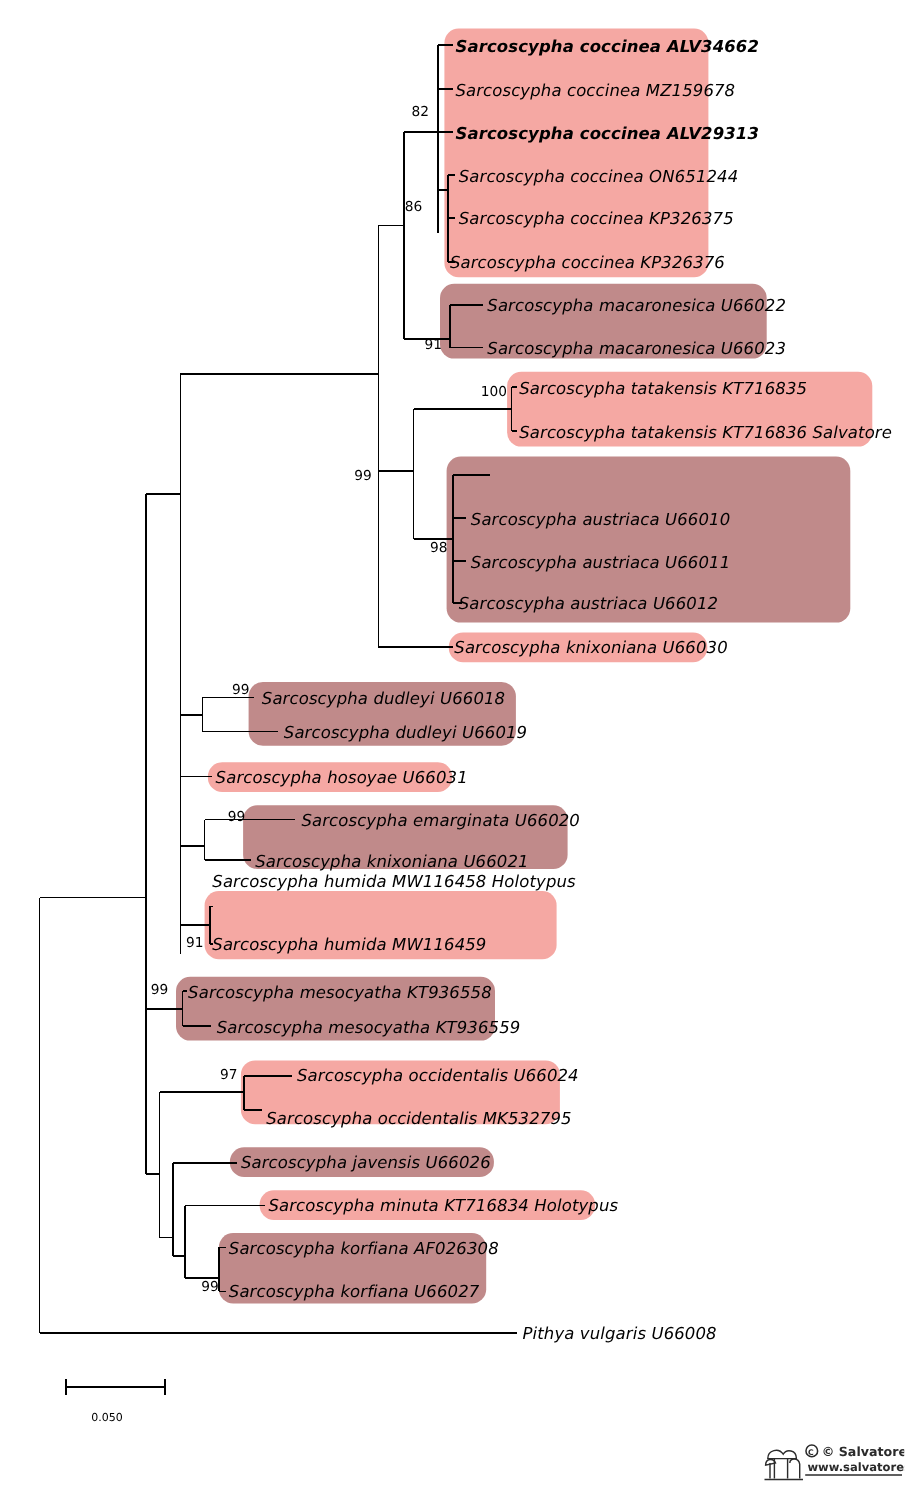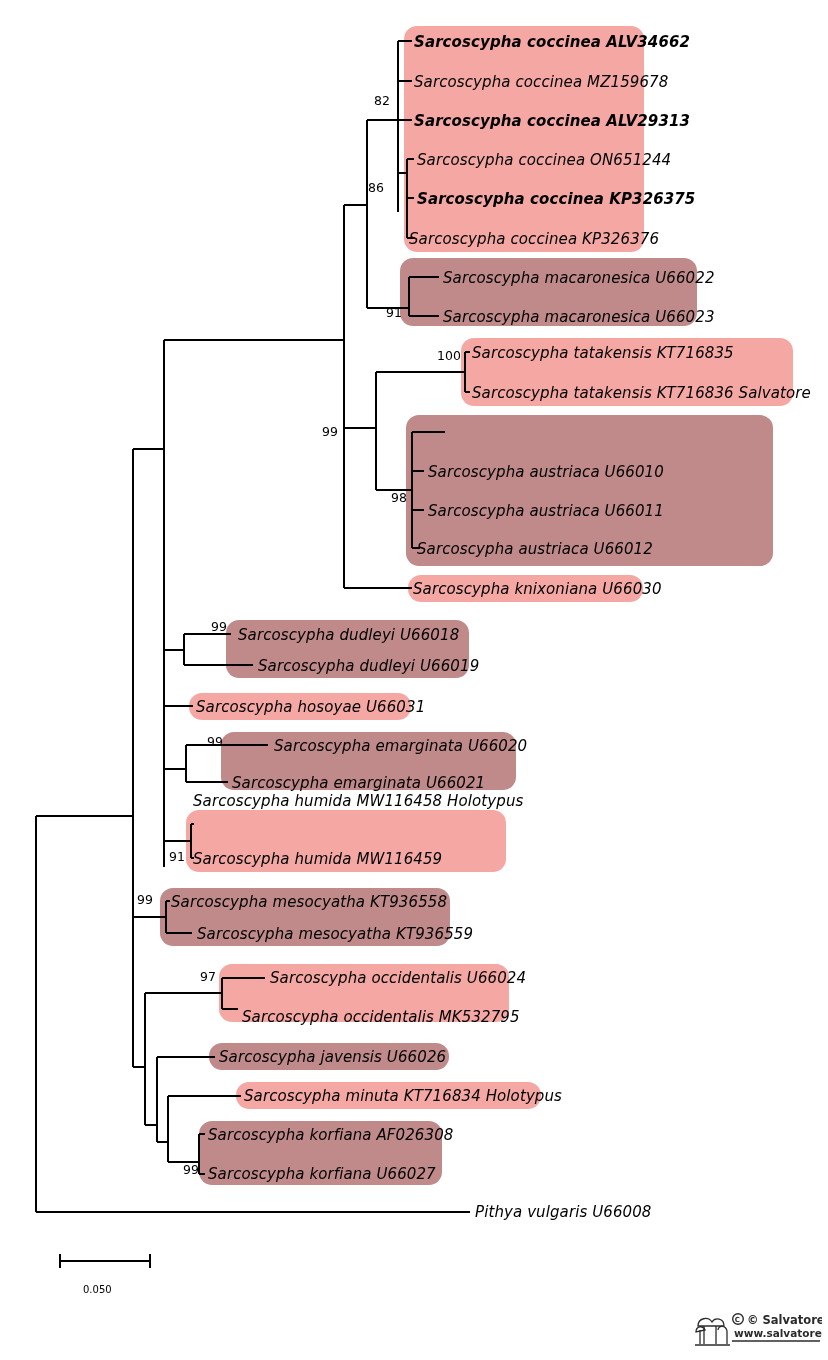--- a/index.html
+++ b/index.html
@@ -185,42 +185,42 @@
       <line x1="60" y1="1261" x2="150" y2="1261"></line>
       <line x1="60" y1="1254" x2="60" y2="1268"></line>
       <line x1="150" y1="1254" x2="150" y2="1268"></line>
     </g>
   </svg>
 
   <div class="taxon-label bold" style="left:414px; top:35px;">Sarcoscypha coccinea ALV34662</div>
   <div class="taxon-label" style="left:414px; top:75px;">Sarcoscypha coccinea MZ159678</div>
   <div class="taxon-label bold" style="left:414px; top:114px;">Sarcoscypha coccinea ALV29313</div>
   <div class="taxon-label" style="left:417px; top:153px;">Sarcoscypha coccinea ON651244</div>
-  <div class="taxon-label" style="left:417px; top:192px;font-weight:bold;">Sarcoscypha coccinea KP326375</div>
+  <div class="taxon-label" style="left:417px; top:192px;">Sarcoscypha coccinea KP326375</div>
   <div class="taxon-label" style="left:409px; top:232px;">Sarcoscypha coccinea KP326376</div>
 
   <div class="taxon-label" style="left:443px; top:271px;">Sarcoscypha macaronesica U66022</div>
   <div class="taxon-label" style="left:443px; top:310px;">Sarcoscypha macaronesica U66023</div>
 
   <div class="taxon-label" style="left:472px; top:346px;">Sarcoscypha tatakensis KT716835</div>
   <div class="taxon-label" style="left:472px; top:386px;">Sarcoscypha tatakensis KT716836 Salvatore</div>
 
   <div class="taxon-label" style="left:428px; top:465px;">Sarcoscypha austriaca U66010</div>
   <div class="taxon-label" style="left:428px; top:504px;">Sarcoscypha austriaca U66011</div>
   <div class="taxon-label" style="left:417px; top:542px;">Sarcoscypha austriaca U66012</div>
 
   <div class="taxon-label" style="left:413px; top:582px;">Sarcoscypha knixoniana U66030</div>
 
   <div class="taxon-label" style="left:238px; top:628px;">Sarcoscypha dudleyi U66018</div>
   <div class="taxon-label" style="left:258px; top:659px;">Sarcoscypha dudleyi U66019</div>
 
   <div class="taxon-label" style="left:196px; top:700px;">Sarcoscypha hosoyae U66031</div>
 
   <div class="taxon-label" style="left:274px; top:739px;">Sarcoscypha emarginata U66020</div>
-  <div class="taxon-label" style="left:232px; top:776px;">Sarcoscypha emarginata U66021</div>
+  <div class="taxon-label" style="left:232px; top:776px;">Sarcoscypha knixoniana U66021</div>
 
   <div class="taxon-label" style="left:193px; top:794px;">Sarcoscypha humida MW116458 Holotypus</div>
   <div class="taxon-label" style="left:193px; top:852px;">Sarcoscypha humida MW116459</div>
 
   <div class="taxon-label" style="left:171px; top:895px;">Sarcoscypha mesocyatha KT936558</div>
   <div class="taxon-label" style="left:197px; top:927px;">Sarcoscypha mesocyatha KT936559</div>
 
   <div class="taxon-label" style="left:270px; top:971px;">Sarcoscypha occidentalis U66024</div>
   <div class="taxon-label" style="left:242px; top:1010px;">Sarcoscypha occidentalis MK532795</div>
 

